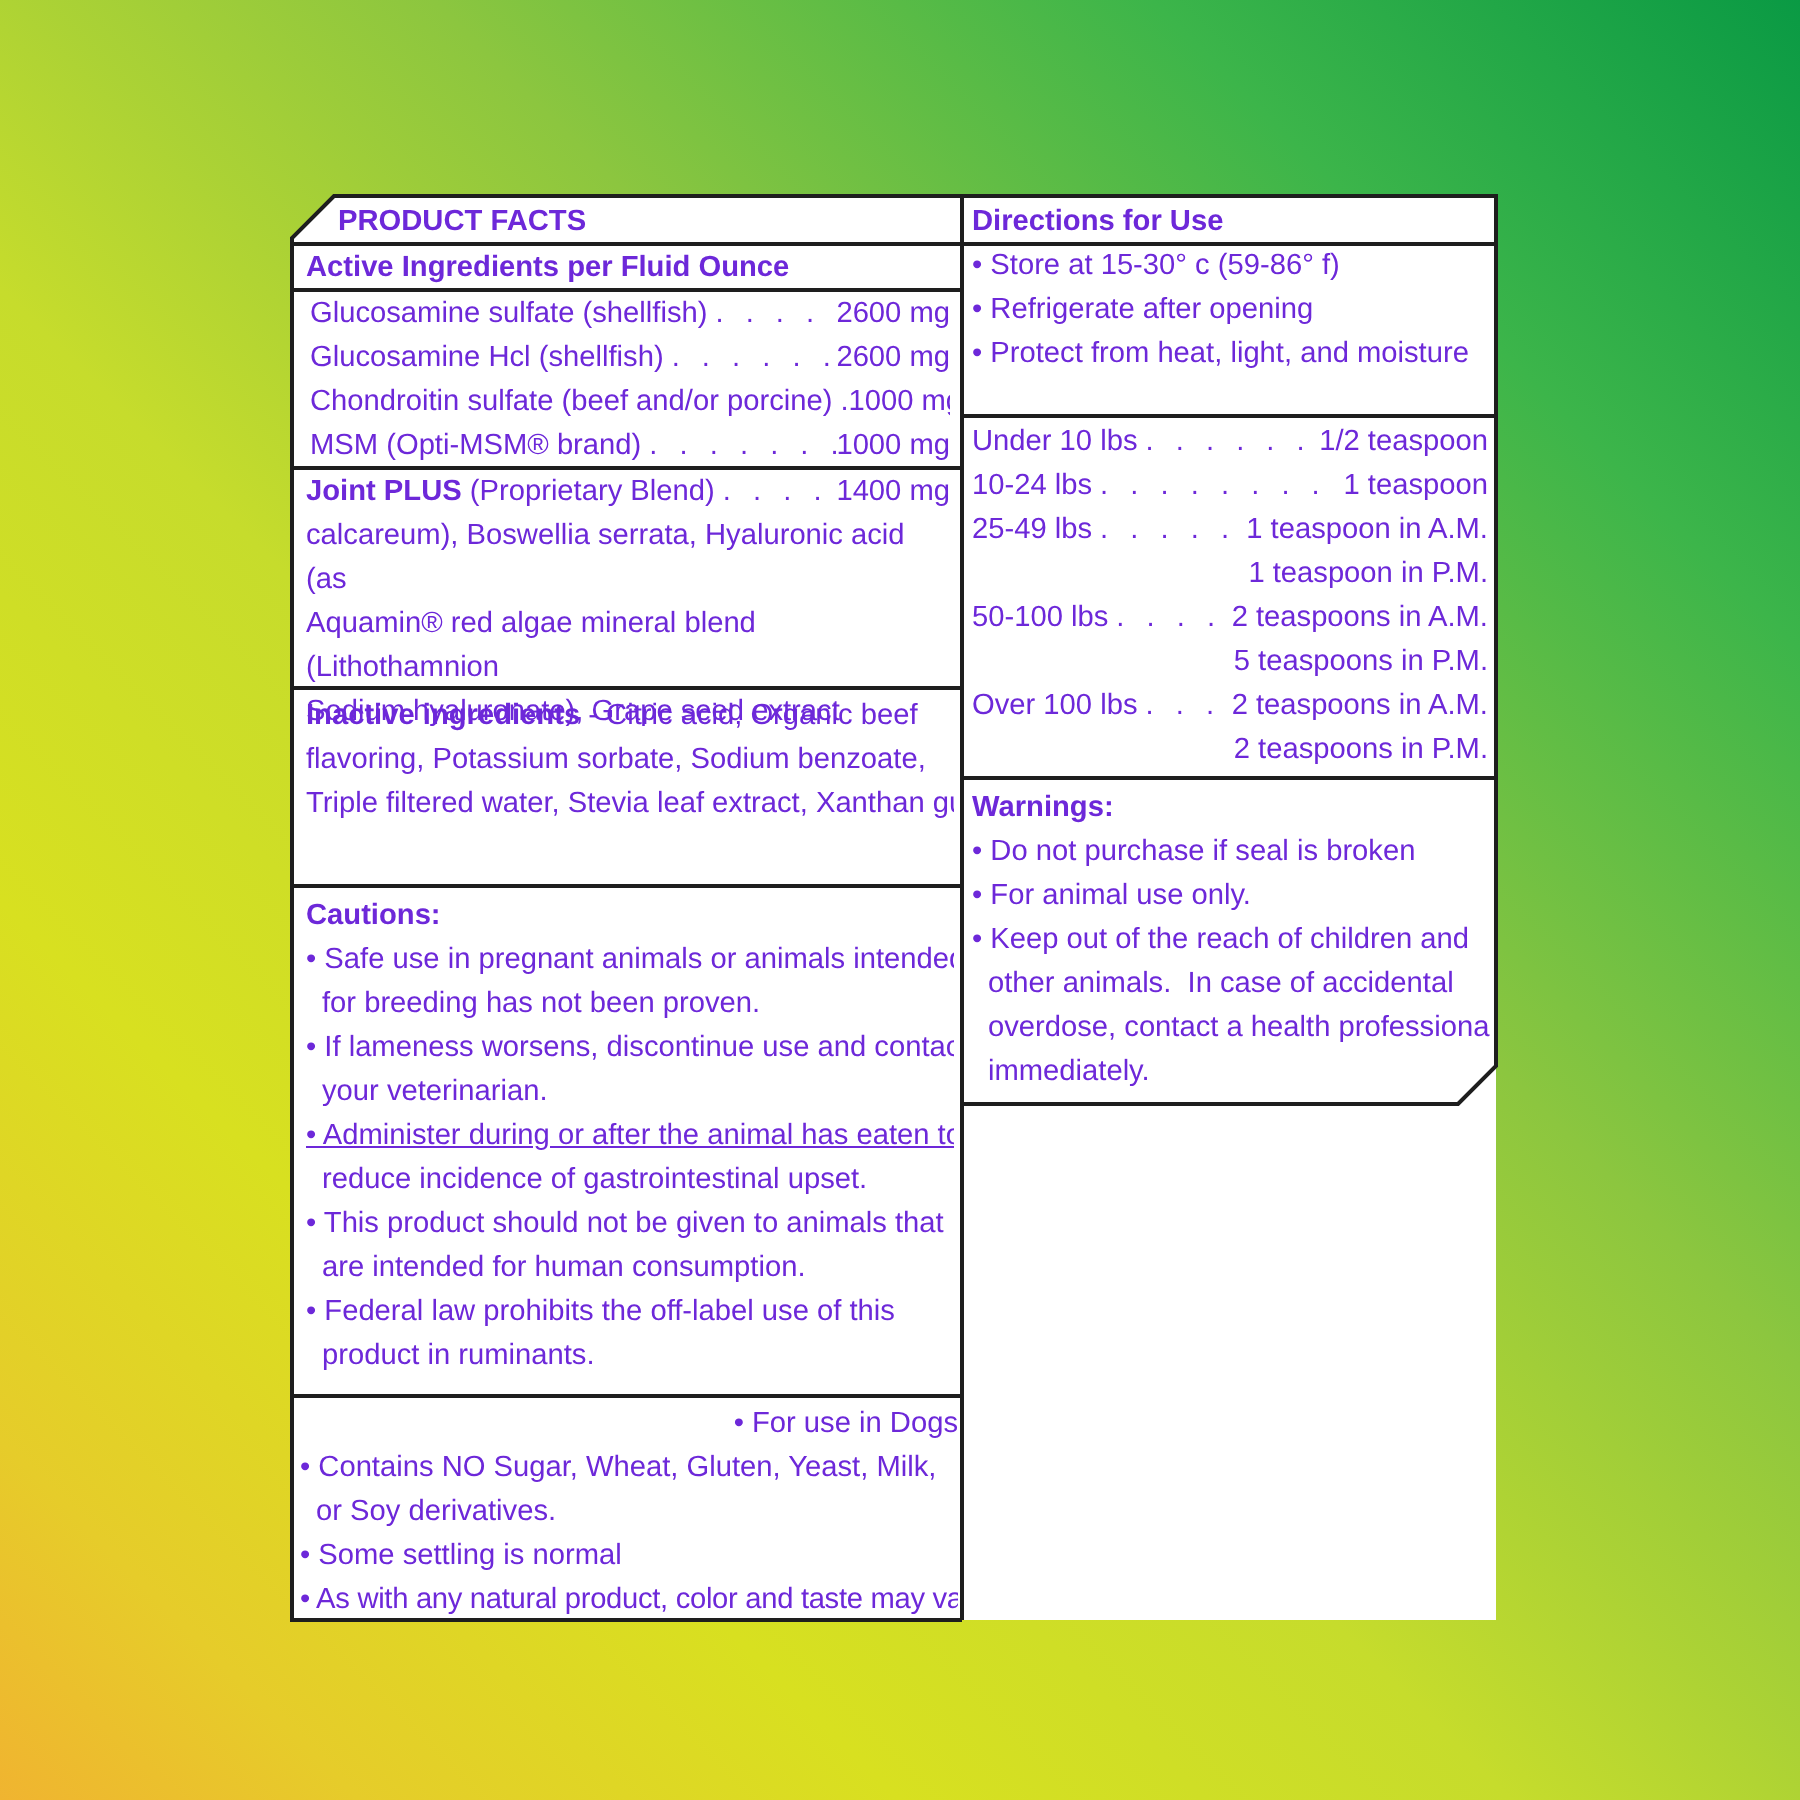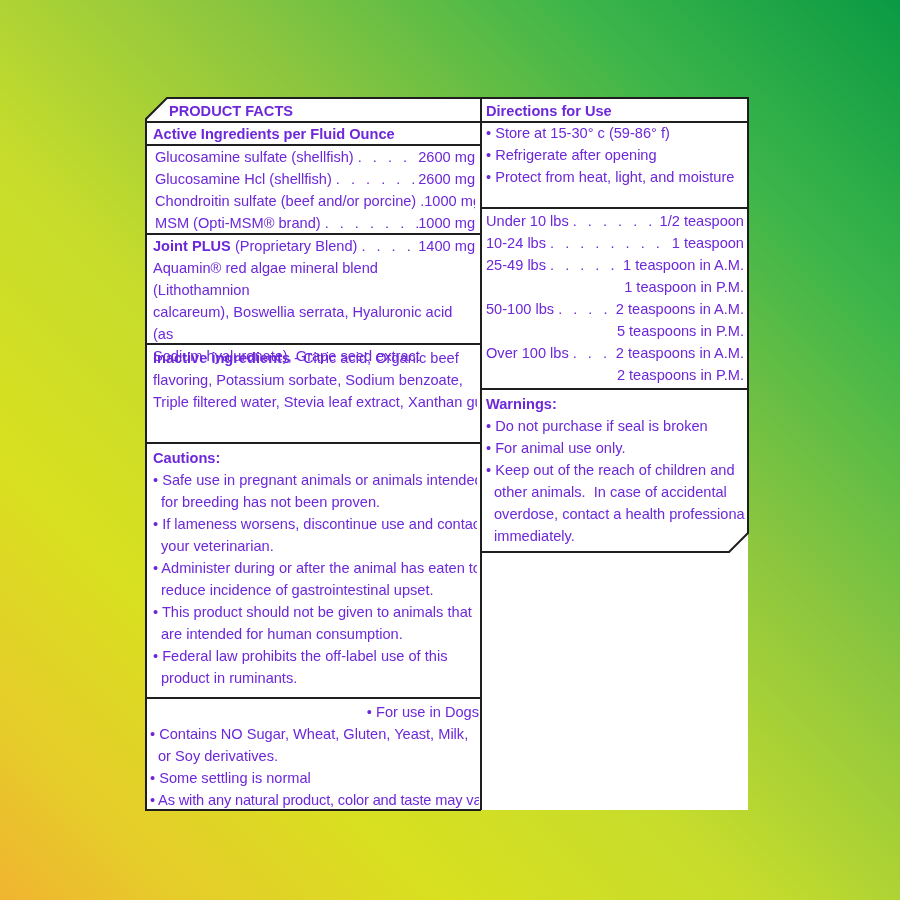--- a/index.html
+++ b/index.html
@@ -85,43 +85,43 @@
         <span>1000 mg</span>
       </div>
     </div>
 
     <div class="sec" style="top:138px; left:8px; right:6px;">
       <div class="row">
         <span><span class="b">Joint PLUS</span><span> (Proprietary Blend)</span></span>
         <span class="dots">. . . . . . . .</span>
         <span>1400 mg</span>
       </div>
+      <div>calcareum), Boswellia serrata, Hyaluronic acid (as</div>
       <div>Aquamin® red algae mineral blend (Lithothamnion</div>
-      <div>calcareum), Boswellia serrata, Hyaluronic acid (as</div>
       <div>Sodium hyaluronate), Grape seed extract</div>
     </div>
 
     <div class="sec" style="top:250px; left:8px; right:4px;">
       <div style="white-space:nowrap;"><span class="b">Inactive ingredients</span><span> - Citric acid, Organic beef</span></div>
       <div style="white-space:nowrap;">flavoring, Potassium sorbate, Sodium benzoate,</div>
       <div style="white-space:nowrap;">Triple filtered water, Stevia leaf extract, Xanthan gum</div>
     </div>
 
     <div class="sec" style="top:350px; left:8px; right:4px;">
       <div class="b">Cautions:</div>
       <div>
         <div style="white-space:nowrap;">• Safe use in pregnant animals or animals intended</div>
         <div style="white-space:nowrap; padding-left:8px;">for breeding has not been proven.</div>
       </div>
       <div>
         <div style="white-space:nowrap;">• If lameness worsens, discontinue use and contact</div>
         <div style="white-space:nowrap; padding-left:8px;">your veterinarian.</div>
       </div>
       <div>
-        <div style="white-space:nowrap;">• Administer during or after the animal has eaten to</div>
+        <div style="white-space:nowrap;text-decoration:underline;">• Administer during or after the animal has eaten to</div>
         <div style="white-space:nowrap; padding-left:8px;">reduce incidence of gastrointestinal upset.</div>
       </div>
       <div>
         <div style="white-space:nowrap;">• This product should not be given to animals that</div>
         <div style="white-space:nowrap; padding-left:8px;">are intended for human consumption.</div>
       </div>
       <div>
         <div style="white-space:nowrap;">• Federal law prohibits the off-label use of this</div>
         <div style="white-space:nowrap; padding-left:8px;">product in ruminants.</div>
       </div>

